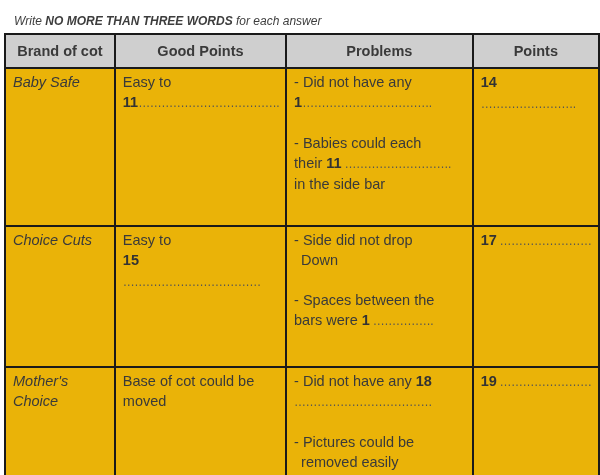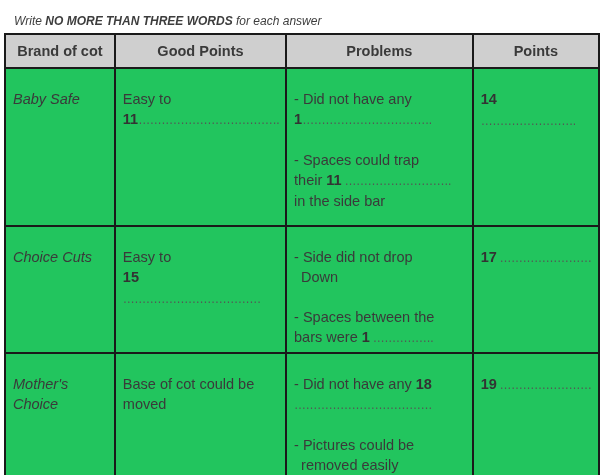--- a/index.html
+++ b/index.html
@@ -3,21 +3,21 @@
 <meta charset="utf-8">
 <style>
   html, body { margin: 0; padding: 0; background: #ffffff; }
   body { width: 600px; height: 475px; position: relative; overflow: hidden;
          font-family: "Liberation Sans", "DejaVu Sans", sans-serif; color: #3a3a3a; }
   .instruction { position: absolute; left: 14px; top: 14px; font-size: 12px; font-style: italic; color: #3d3d3d; }
   .instruction b { font-weight: bold; }
   table.answers { position: absolute; left: 4px; top: 33px; border-collapse: collapse; table-layout: fixed; }
   table.answers th, table.answers td { border: 2.5px solid #1a1a1a; vertical-align: top; font-size: 14.5px; line-height: 20px; }
   table.answers th { background: #cfcfcf; font-weight: bold; color: #3a3a3a; height: 32px; vertical-align: middle; text-align: center; padding: 0; }
-  table.answers td { padding: 20px 6px 4px 7px; background: #22c55e; }
+  table.answers td { padding: 3px 6px 4px 7px; background: #eab308; }
   .brand { font-style: italic; }
   .num { font-weight: bold; color: #333; }
   .dots { letter-spacing: -0.5px; color: #555; font-size: 12px; }
   .gap { height: 20px; }
   .indent { padding-left: 7px; }
 </style>
 </head>
 <body>
 
 <div class="instruction"><span>Write </span><b>NO MORE THAN THREE WORDS</b><span> for each answer</span></div>
@@ -42,30 +42,30 @@
     <tr style="height:158px">
       <td><span class="brand">Baby Safe</span></td>
       <td>
         <div>Easy to</div>
         <div><span class="num">11</span><span class="dots">……………………………….</span></div>
       </td>
       <td>
         <div>- Did not have any</div>
         <div><span class="num">1</span><span class="dots">…………………………….</span></div>
         <div class="gap"></div>
-        <div>- Spaces could trap</div>
+        <div>- Babies could each</div>
         <div><span>their </span><span class="num">11</span><span class="dots"> ……………………….</span></div>
         <div>in the side bar</div>
       </td>
       <td>
         <span class="num">14</span><span class="dots"> …………………….</span>
       </td>
     </tr>
 
-    <tr style="height:115px">
+    <tr style="height:141px">
       <td><span class="brand">Choice Cuts</span></td>
       <td>
         <div>Easy to</div>
         <div><span class="num">15</span><span class="dots"> ………………………………</span></div>
       </td>
       <td>
         <div>- Side did not drop</div>
         <div class="indent">Down</div>
         <div class="gap"></div>
         <div>- Spaces between the</div>

